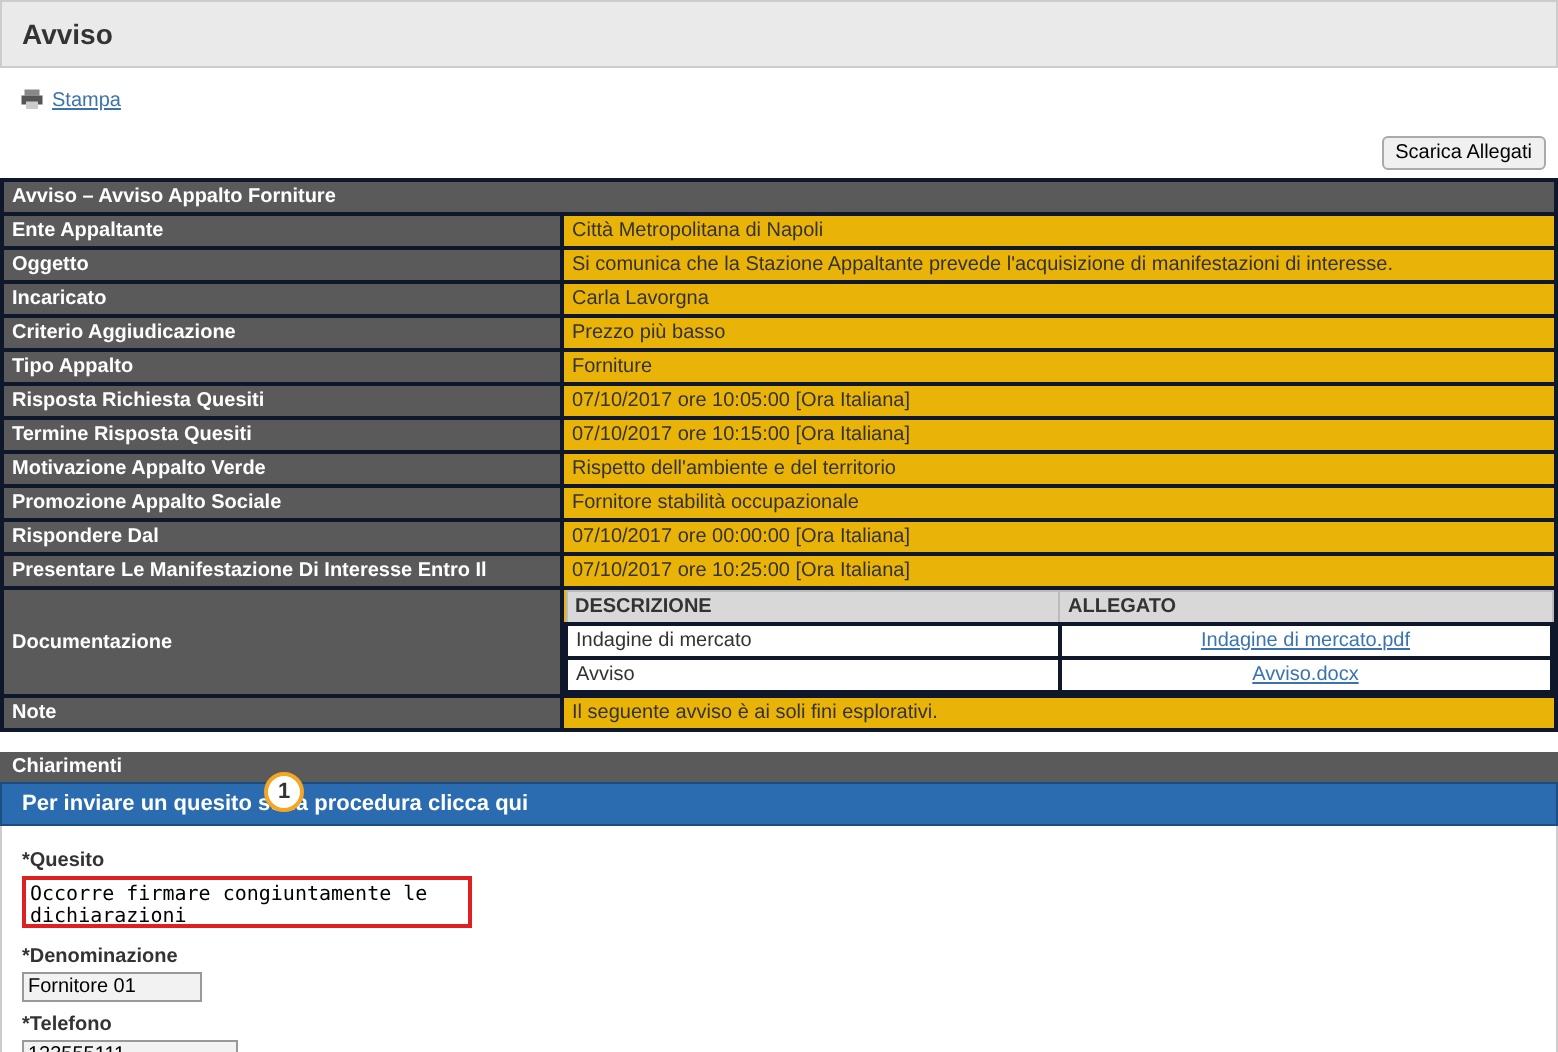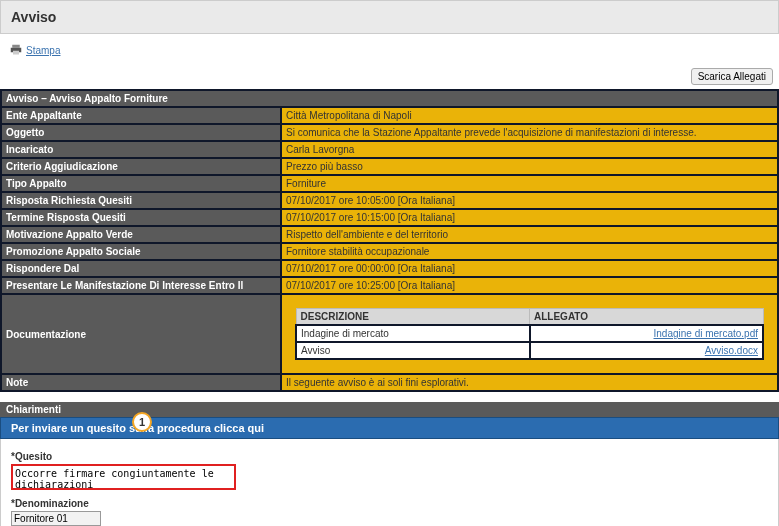--- a/index.html
+++ b/index.html
@@ -10,21 +10,21 @@
   .printer-icon { width: 12px; height: 12px; }
   .scarica-row { text-align: right; padding: 2px 6px 4px; }
   .btn-small { font-size: 10px; background: #f0f0f0; border: 1px solid #aaa; border-radius: 3px; padding: 2px 6px; cursor: pointer; }
   table.details { width: 100%; border-collapse: collapse; }
   table.details td { border: 2px solid #0f172a; padding: 2px 4px; font-size: 10px; vertical-align: middle; height: 12px; }
   table.details td.label { background: #5a5a5a; color: #fff; width: 280px; font-weight: bold; }
   table.details td.value { background: #eab308; color: #333; }
   .doc-subtable { width: 100%; border-collapse: collapse; }
   .doc-subtable th { background: #d8d8d8; border: 1px solid #bbb; font-size: 10px; text-align: left; padding: 2px 4px; font-weight: bold; }
   .doc-subtable td { background: #fff; border: 1px solid #ddd; font-size: 10px; padding: 2px 4px; }
-  .doc-subtable td.center { text-align: right; }
+  .doc-subtable td.center { text-align: center; }
   .doc-subtable a { color: #3b73af; text-decoration: underline; }
   .chiarimenti-hdr { background: #5a5a5a; color: #fff; font-size: 10px; font-weight: bold; padding: 2px 6px; margin-top: 10px; }
   .blue-bar { background: #2b6cb0; color: #fff; font-size: 11px; font-weight: bold; padding: 4px 10px; position: relative; border: 1px solid #1a4d80; }
   .marker { position: absolute; width: 20px; height: 20px; border: 2px solid #f5a623; border-radius: 50%; background: #fff; color: #333; font-weight: bold; font-size: 11px; display: flex; align-items: center; justify-content: center; z-index: 5; }
   .form-area { padding: 6px 10px; border: 1px solid #ccc; border-top: none; }
   .form-area label { display: block; font-size: 10px; font-weight: bold; margin-top: 6px; margin-bottom: 2px; }
   .quesito-box { width: 225px; height: 26px; border: 2px solid #e02020; font-size: 10px; padding: 2px; resize: none; overflow: hidden; }
   .field-input { width: 90px; font-size: 10px; padding: 1px 2px; border: 1px solid #999; background: #f2f2f2; }
   .field-input.wide { width: 108px; }
 </style>
@@ -92,21 +92,21 @@
   <tr>
         <td class="label">Rispondere Dal</td>
         <td class="value">07/10/2017 ore 00:00:00 [Ora Italiana]</td>
       </tr>
   <tr>
         <td class="label">Presentare Le Manifestazione Di Interesse Entro Il</td>
         <td class="value">07/10/2017 ore 10:25:00 [Ora Italiana]</td>
       </tr>
   <tr>
     <td class="label">Documentazione</td>
-    <td class="value" style="padding:13px">
+    <td class="value" style="padding:0">
       <table class="doc-subtable">
         <tbody>
               <tr>
           <th style="width:50%">DESCRIZIONE</th>
           <th>ALLEGATO</th>
         </tr>
         <tr>
           <td>Indagine di mercato</td>
           <td class="center"><a href="#">Indagine di mercato.pdf</a></td>
         </tr>

